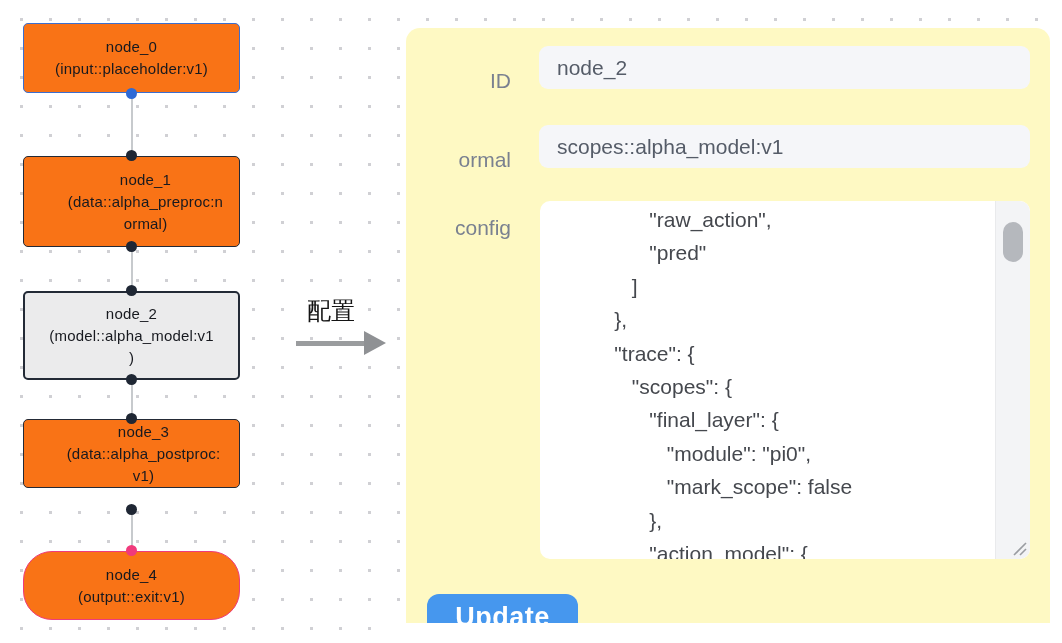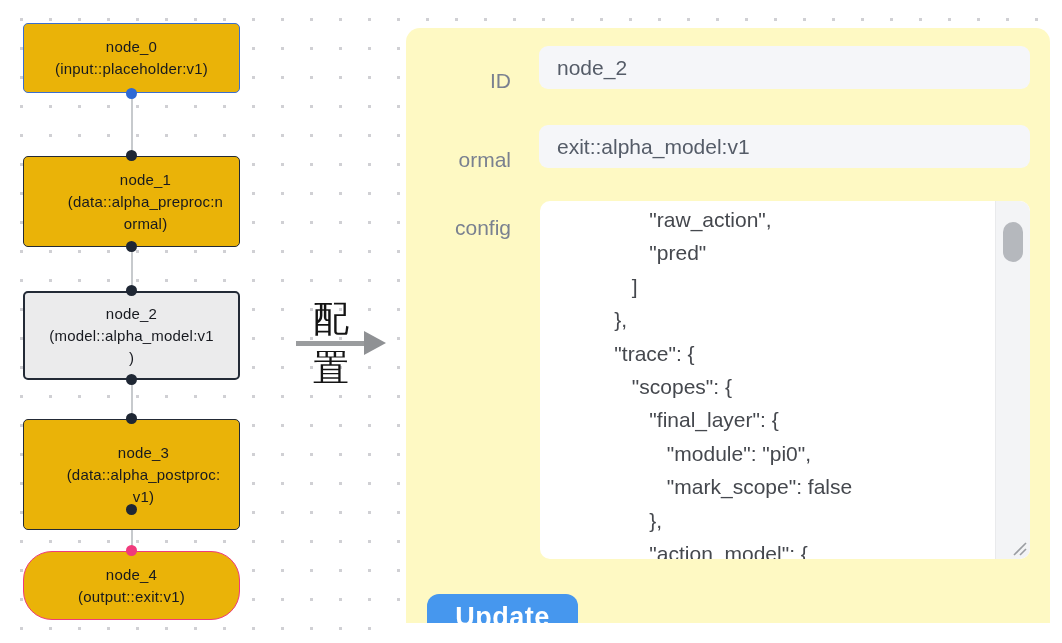--- a/index.html
+++ b/index.html
@@ -8,38 +8,38 @@
     font-family:"Liberation Sans",sans-serif;background:#ffffff;
   }
   .dotgrid{
     position:absolute;inset:0;
     background-image:radial-gradient(circle,#d0d0d4 1.5px,transparent 1.7px);
     background-size:29px 29px;background-position:7px 5px;
   }
   
   .node{
     position:absolute;left:23px;width:217px;box-sizing:border-box;
-    background:#eab308;border:1.6px solid #232a36;border-radius:5px;
+    background:#f97316;border:1.6px solid #232a36;border-radius:5px;
     display:flex;align-items:center;justify-content:center;
   }
   .node .nlabel{
     white-space:pre-line;text-align:center;color:#17191f;
     font-size:15px;line-height:22px;letter-spacing:0.2px;
   }
   .node-input{border-color:#3a6ed0;}
   .node-selected{border-color:#232a36;border-width:2.5px;background:#ebebec;}
   .node-output{border-color:#ee3b7c;border-radius:29px;}
   .edge{position:absolute;left:131px;width:2px;background:#c7cacd;}
   .handle{position:absolute;left:126px;width:11px;height:11px;border-radius:50%;background:#1f2734;}
   .handle-input{background:#2e6ad6;}
   .handle-output{background:#f03a7c;}
   
   .annot-label{
     position:absolute;left:296px;top:295px;width:70px;text-align:center;
-    font-size:36px;color:#141414;
+    font-size:24px;color:#141414;
   }
   .arrow-line{position:absolute;left:296px;top:341px;width:72px;height:5px;background:#9a9c9e;}
   .arrow-head{
     position:absolute;left:364px;top:331px;width:0;height:0;
     border-top:12px solid transparent;border-bottom:12px solid transparent;
     border-left:22px solid #8f9194;
   }
   
   .panel{
     position:absolute;left:406px;top:28px;width:644px;height:609px;
@@ -99,21 +99,21 @@
   <div class="node" style="top:156px;height:91px;padding-left:28px;">
     <div class="nlabel">node_1
 (data::alpha_preproc:n
 ormal)</div>
   </div>
   <div class="node node-selected" style="top:291px;height:89px;">
     <div class="nlabel">node_2
 (model::alpha_model:v1
 )</div>
   </div>
-  <div class="node" style="top:419px;height:111px;padding-left:24px;">
+  <div class="node" style="top:419px;height:69px;padding-left:24px;">
     <div class="nlabel">node_3
 (data::alpha_postproc:
 v1)</div>
   </div>
   <div class="node node-output" style="top:551px;height:69px;">
     <div class="nlabel">node_4
 (output::exit:v1)</div>
   </div>
 
   <div class="handle handle-input" style="top:88px;"></div>
@@ -128,21 +128,21 @@
   <div class="annot-label">配置</div>
   <div class="arrow-line"></div>
   <div class="arrow-head"></div>
 
   <div class="panel">
 
     <div class="flabel" style="top:41px;">ID</div>
     <div class="field" style="top:18px;">node_2</div>
 
     <div class="flabel" style="top:120px;">ormal</div>
-    <div class="field" style="top:97px;">exit::alpha_model:v1</div>
+    <div class="field" style="top:97px;">scopes::alpha_model:v1</div>
 
     <div class="flabel" style="top:188px;text-align:right;">config</div>
 
     <div class="config-box">
       <pre class="config-pre">                "raw_action",
                 "pred"
              ]
           },
           "trace": {
              "scopes": {

